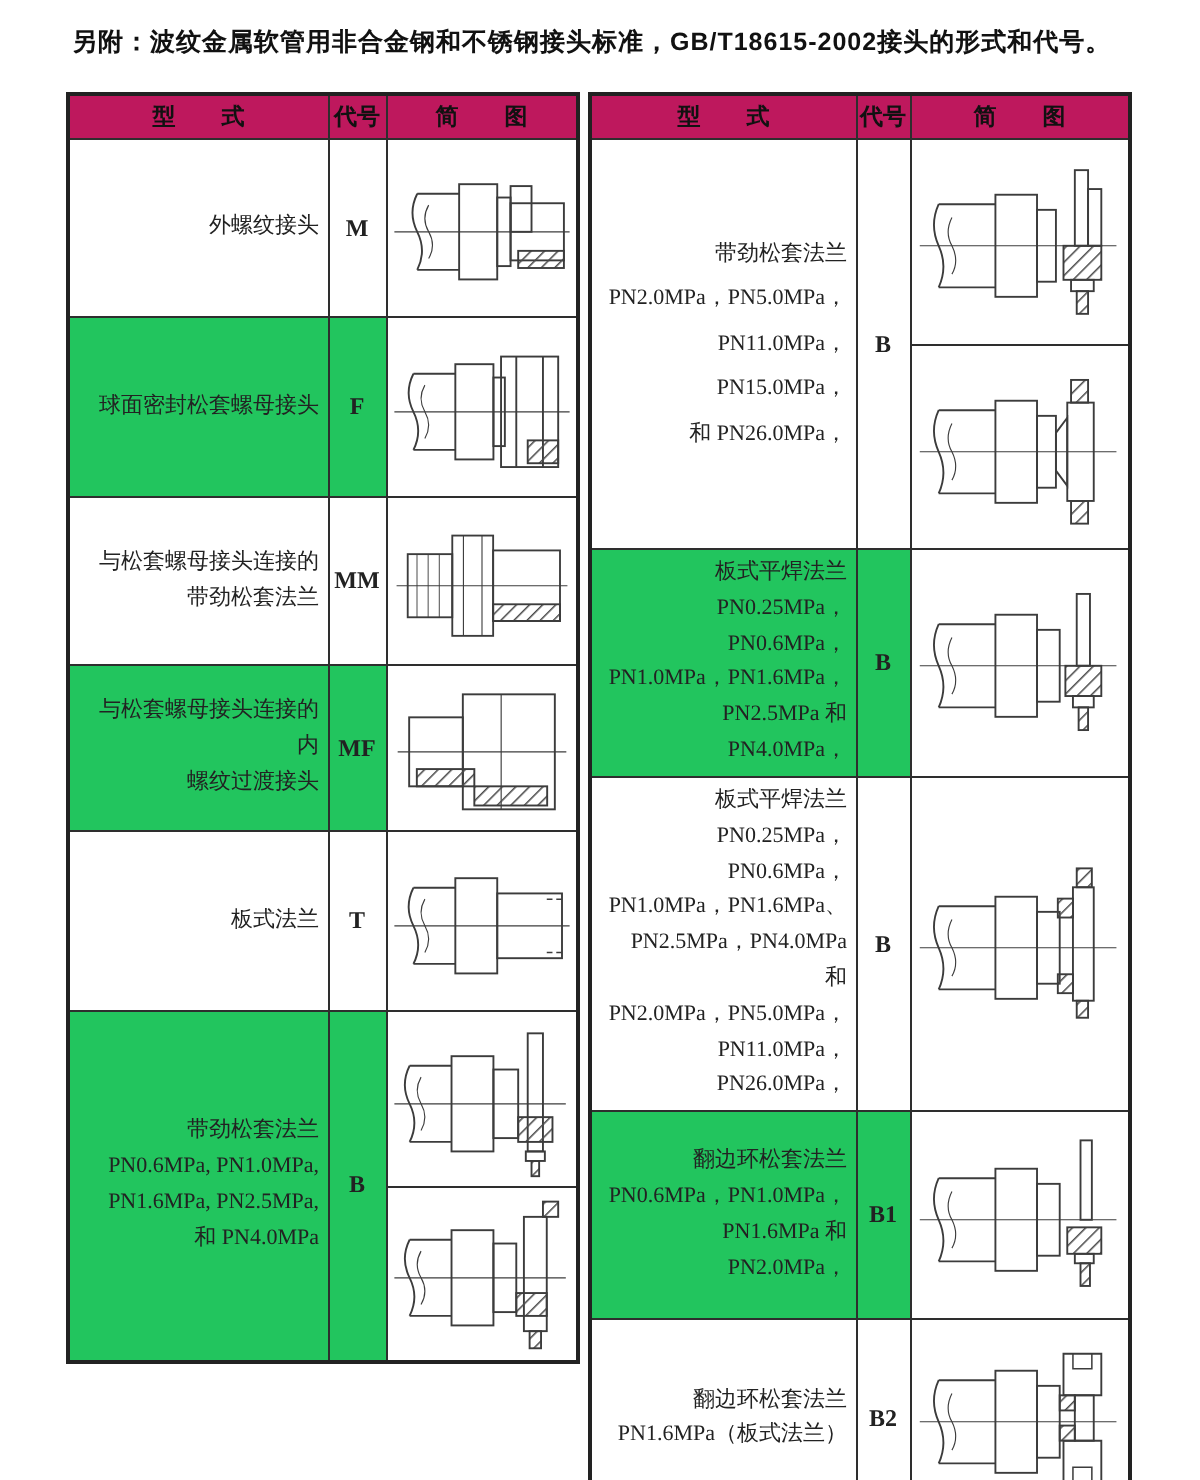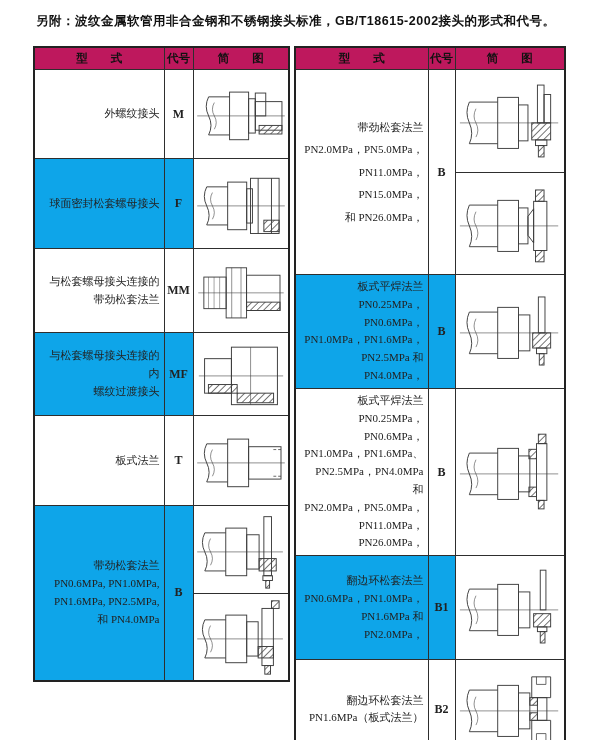--- a/index.html
+++ b/index.html
@@ -27,21 +27,21 @@
   .type-cell{
     padding:3px 4px 3px 8px;font-size:11px;line-height:1.62;
     white-space:pre-line;color:#222;
   }
   .lh-wide{line-height:2.05;}
   .code-cell{
     text-align:center;font-family:"Liberation Serif","DejaVu Serif",serif;
     font-weight:bold;font-size:12px;color:#222;
   }
   .diag-cell{background:#ffffff;text-align:center;}
-  .yellow{background:#0ea5e9;}
+  .yellow{background:#22c55e;}
   .diag-cell svg{display:block;margin:0 auto;}
 </style>
 </head>
 <body>
 
 <svg width="0" height="0" style="position:absolute">
   <defs>
     <pattern id="hatch" patternUnits="userSpaceOnUse" width="5" height="5" patternTransform="rotate(45)">
       <line x1="0" y1="0" x2="0" y2="5" stroke="#4a4a4a" stroke-width="1.6"></line>
     </pattern>

